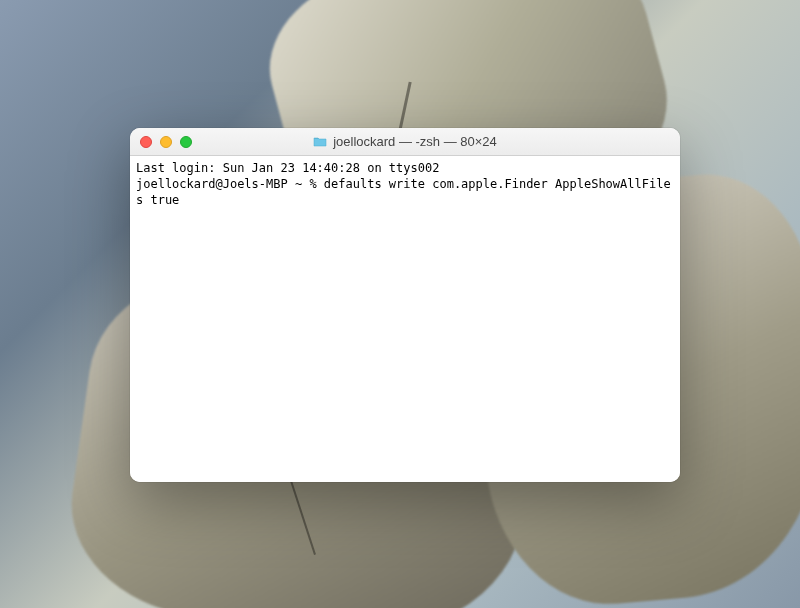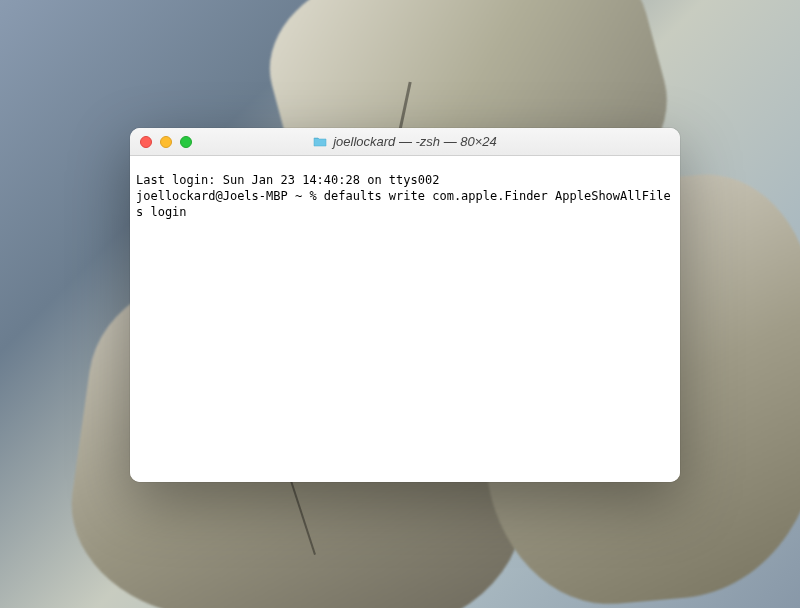--- a/index.html
+++ b/index.html
@@ -80,26 +80,25 @@
     .folder-icon {
       width: 14px;
       height: 11px;
       position: relative;
     }
     .folder-icon svg { display: block; }
     .window-title {
       font-size: 13px;
       color: #444;
       font-weight: 500;
-      font-style: italic;
     }
     .terminal-body {
       flex: 1;
       background: #fff;
-      padding: 16px 6px;
+      padding: 4px 6px;
       font-family: "SF Mono", Menlo, Monaco, monospace;
       font-size: 12px;
       line-height: 1.35;
       color: #000;
       white-space: pre-wrap;
       word-break: break-all;
     }
     .term-line { display: block; }
     .blank-line { height: 16px; }
     .cursor-block {
@@ -132,14 +131,14 @@
     <div class="title-area">
       <span class="folder-icon">
         <svg width="14" height="11" viewBox="0 0 14 11">
           <path d="M1 2 L5 2 L6 3 L13 3 L13 10 L1 10 Z" fill="#6ec7e8" stroke="#4aa8cc" stroke-width="0.5"></path>
           <path d="M1 2 L5 2 L6 3 L1 3 Z" fill="#5ab5d6"></path>
         </svg>
       </span>
       <span class="window-title">joellockard — -zsh — 80×24</span>
     </div>
   </div>
-  <div class="terminal-body"><span class="term-line">Last login: Sun Jan 23 14:40:28 on ttys002</span><span class="term-line">joellockard@Joels-MBP ~ % defaults write com.apple.Finder AppleShowAllFiles login</span><div class="blank-line"></div></div>
+  <div class="terminal-body"><span class="term-line">Last login: Sun Jan 23 14:40:28 on ttys002</span><span class="term-line">joellockard@Joels-MBP ~ % defaults write com.apple.Finder AppleShowAllFiles true</span><div class="blank-line"></div></div>
 </div>
 
 </body></html>

